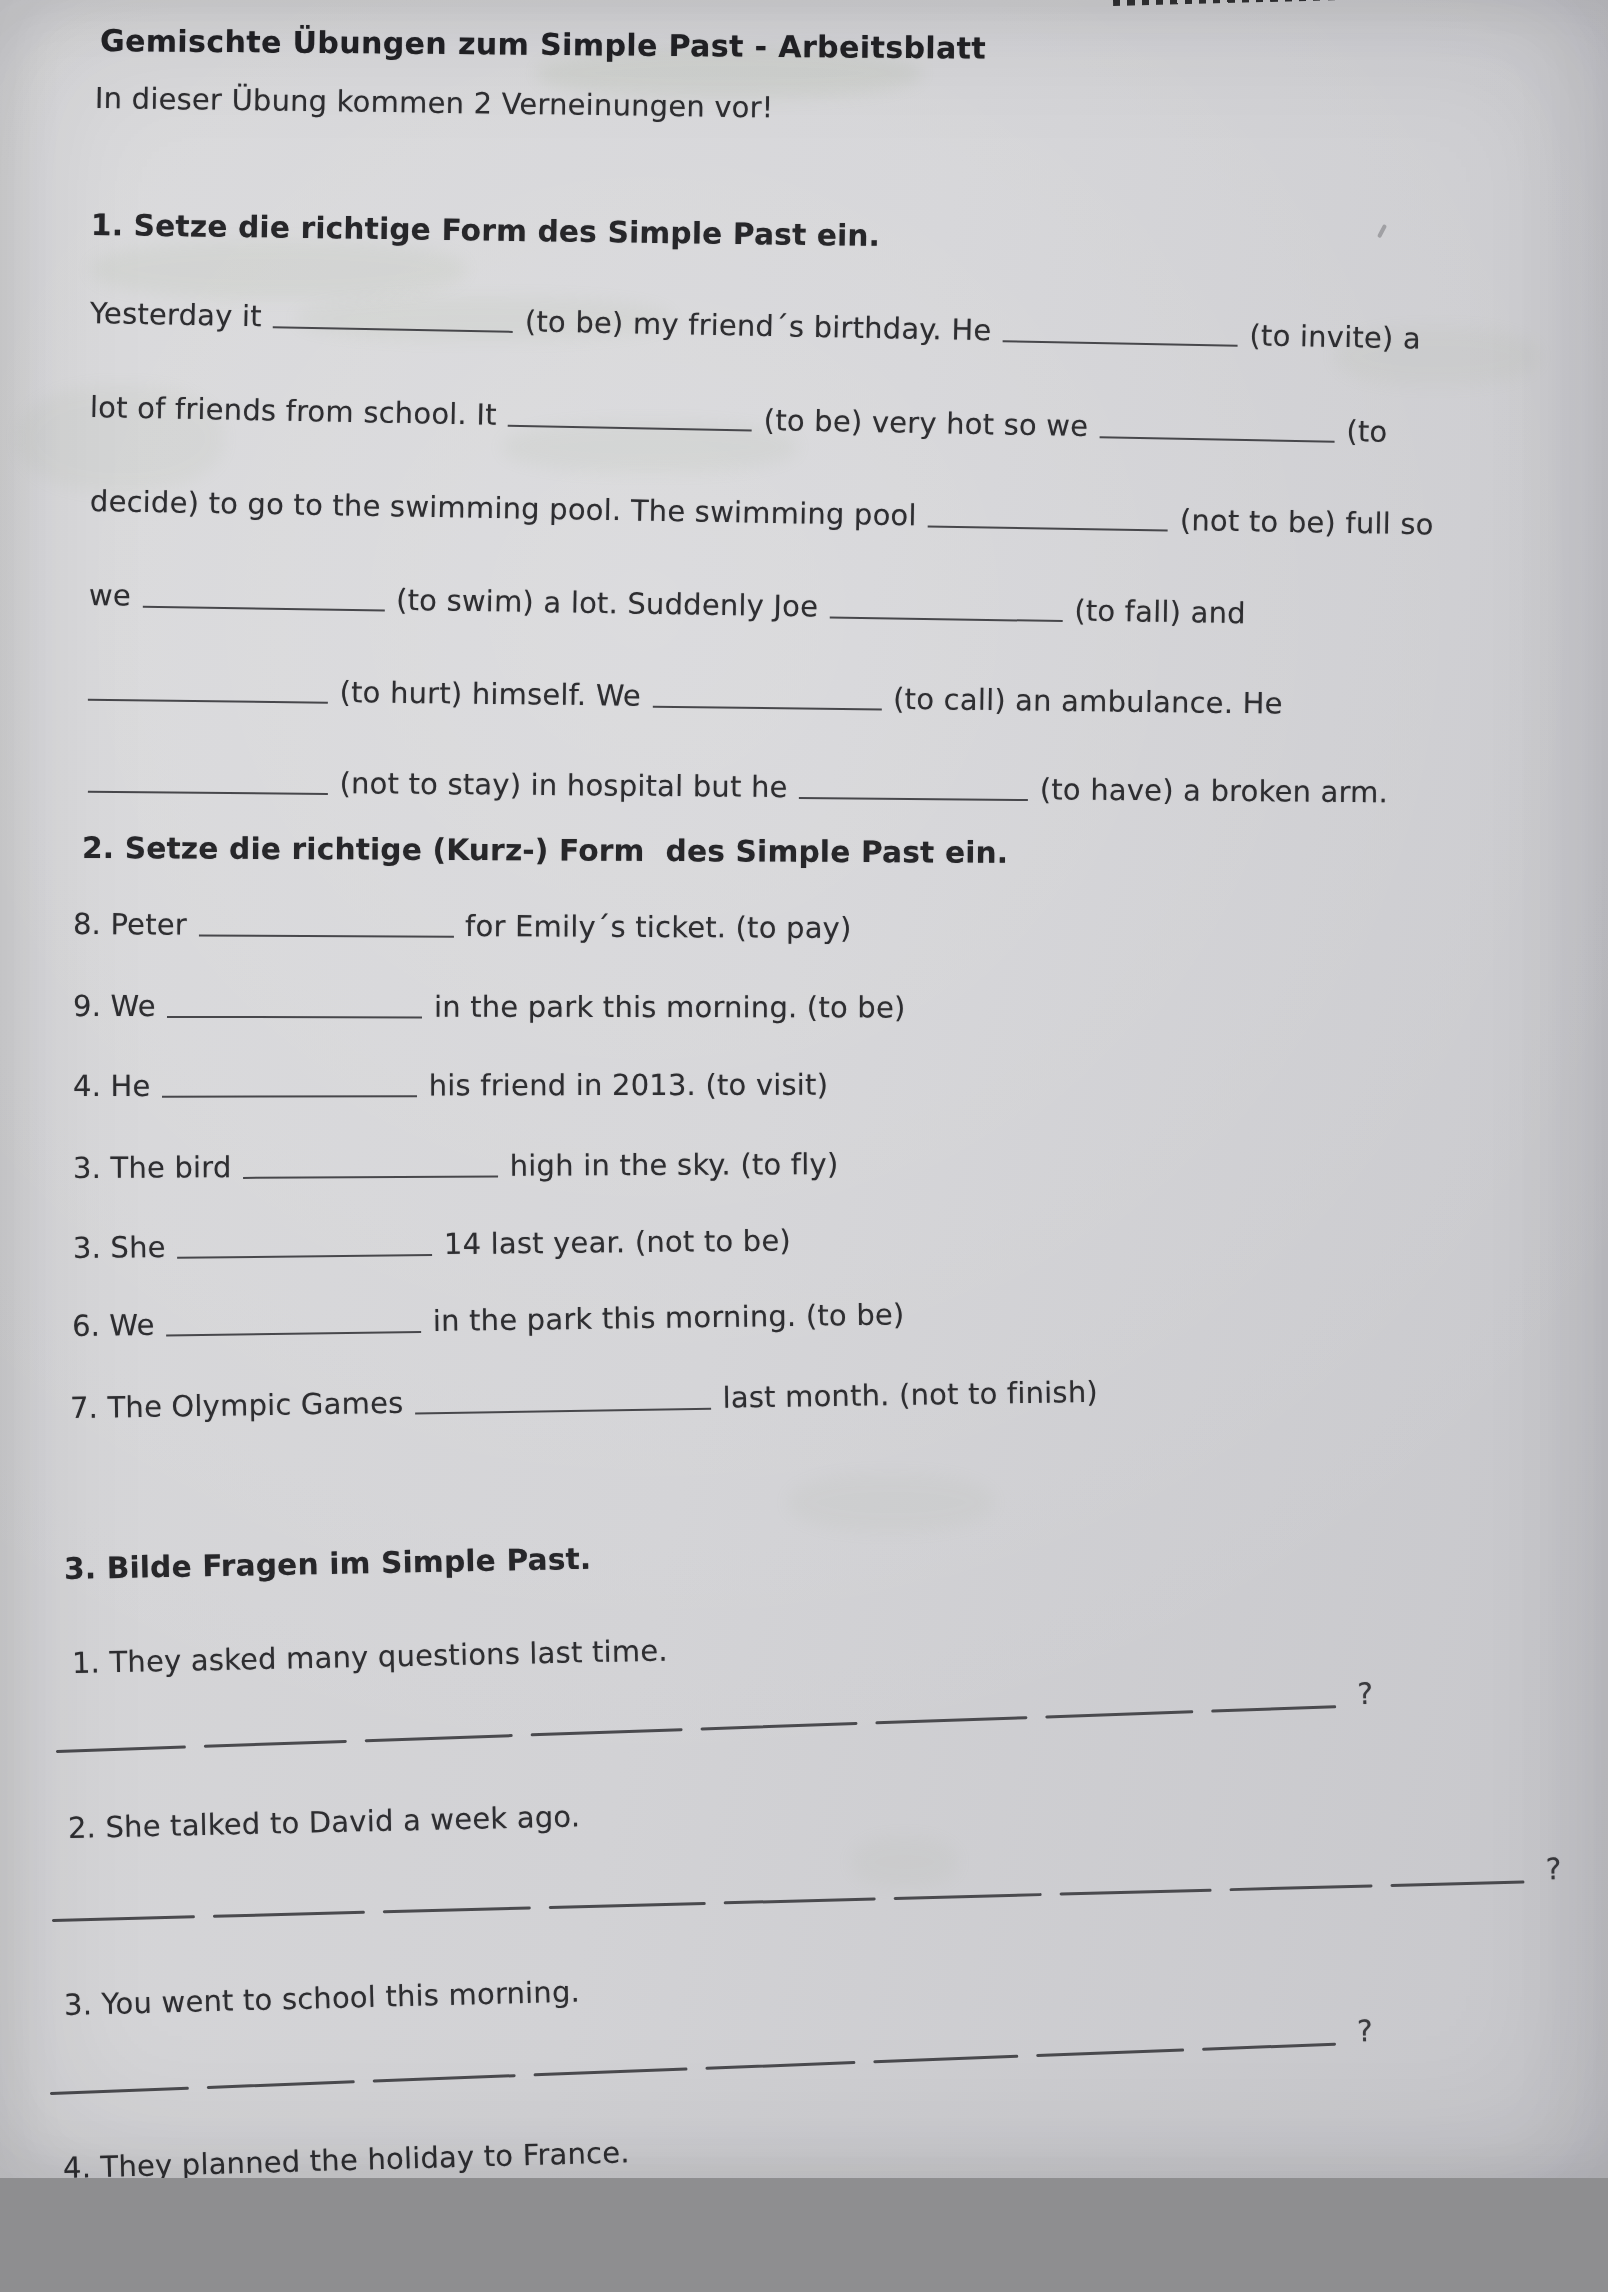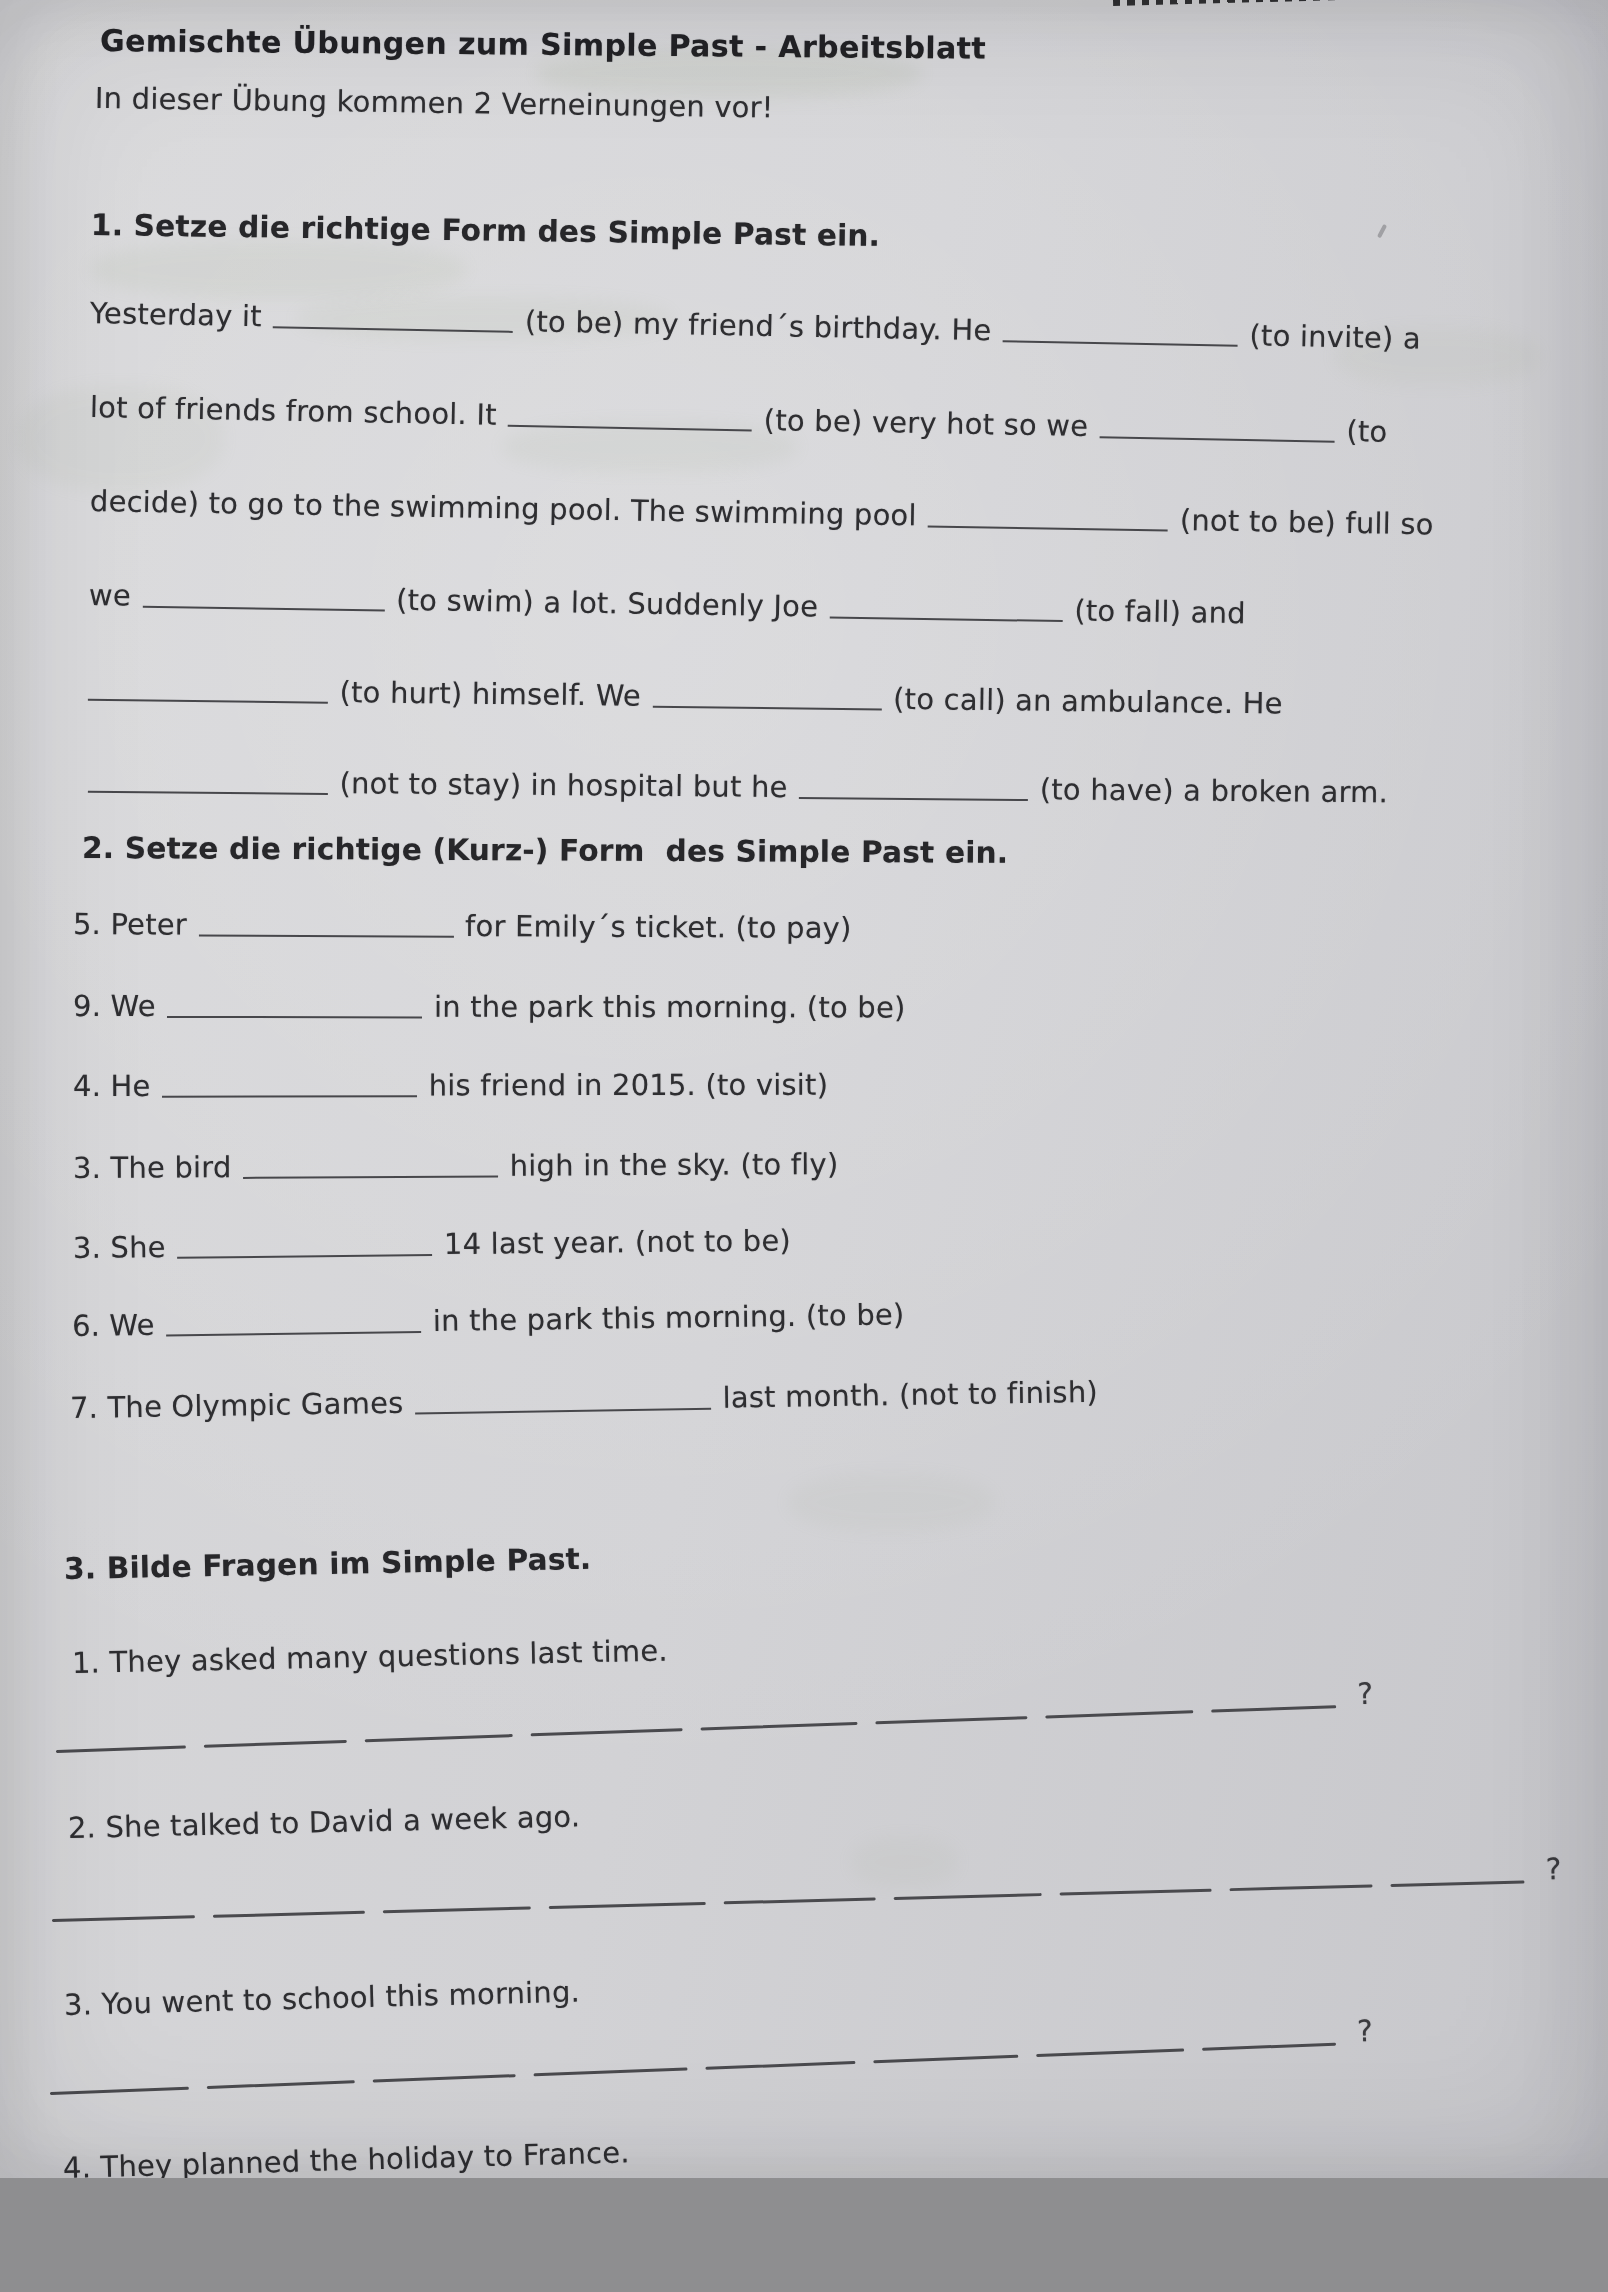--- a/index.html
+++ b/index.html
@@ -83,23 +83,23 @@
 
   <div class="block heading" style="left:91px;top:208px;transform:rotate(.8deg);">1. Setze die richtige Form des Simple Past ein.</div>
   <div class="block line" style="left:90px;top:296px;transform:rotate(1.1deg);"><span class="tok-text">Yesterday it</span><span class="tok-blank" style="width: 240px;"></span><span class="tok-text">(to be) my friend´s birthday. He</span><span class="tok-blank" style="width: 235px;"></span><span class="tok-text">(to invite) a</span></div>
   <div class="block line" style="left:90px;top:390px;transform:rotate(1.1deg);"><span class="tok-text">lot of friends from school. It</span><span class="tok-blank" style="width: 244px;"></span><span class="tok-text">(to be) very hot so we</span><span class="tok-blank" style="width: 235px;"></span><span class="tok-text">(to</span></div>
   <div class="block line" style="left:90px;top:484px;transform:rotate(1deg);"><span class="tok-text">decide) to go to the swimming pool. The swimming pool</span><span class="tok-blank" style="width: 240px;"></span><span class="tok-text">(not to be) full so</span></div>
   <div class="block line" style="left:89px;top:578px;transform:rotate(.9deg);"><span class="tok-text">we</span><span class="tok-blank" style="width: 242px;"></span><span class="tok-text">(to swim) a lot. Suddenly Joe</span><span class="tok-blank" style="width: 233px;"></span><span class="tok-text">(to fall) and</span></div>
   <div class="block line" style="left:88px;top:672px;transform:rotate(.7deg);"><span class="tok-blank" style="width: 240px;"></span><span class="tok-text">(to hurt) himself. We</span><span class="tok-blank" style="width: 229px;"></span><span class="tok-text">(to call) an ambulance. He</span></div>
   <div class="block line" style="left:88px;top:764px;transform:rotate(.5deg);"><span class="tok-blank" style="width: 240px;"></span><span class="tok-text">(not to stay) in hospital but he</span><span class="tok-blank" style="width: 229px;"></span><span class="tok-text">(to have) a broken arm.</span></div>
 
   <div class="block heading" style="left:82px;top:831px;transform:rotate(.3deg);">2. Setze die richtige (Kurz-) Form  des Simple Past ein.</div>
-  <div class="block line" style="left:73px;top:907px;transform:rotate(.3deg);"><span class="tok-text">5. Peter</span><span class="tok-blank" style="width: 255px;"></span><span class="tok-text">for Emily´s ticket. (to pay)</span></div>
+  <div class="block line" style="left:73px;top:907px;transform:rotate(.3deg);"><span class="tok-text">8. Peter</span><span class="tok-blank" style="width: 255px;"></span><span class="tok-text">for Emily´s ticket. (to pay)</span></div>
   <div class="block line" style="left:73px;top:989px;transform:rotate(.1deg);"><span class="tok-text">9. We</span><span class="tok-blank" style="width: 255px;"></span><span class="tok-text">in the park this morning. (to be)</span></div>
-  <div class="block line" style="left:73px;top:1069px;transform:rotate(-.1deg);"><span class="tok-text">4. He</span><span class="tok-blank" style="width: 255px;"></span><span class="tok-text">his friend in 2015. (to visit)</span></div>
+  <div class="block line" style="left:73px;top:1069px;transform:rotate(-.1deg);"><span class="tok-text">4. He</span><span class="tok-blank" style="width: 255px;"></span><span class="tok-text">his friend in 2013. (to visit)</span></div>
   <div class="block line" style="left:73px;top:1151px;transform:rotate(-.3deg);"><span class="tok-text">3. The bird</span><span class="tok-blank" style="width: 255px;"></span><span class="tok-text">high in the sky. (to fly)</span></div>
   <div class="block line" style="left:73px;top:1231px;transform:rotate(-.6deg);"><span class="tok-text">3. She</span><span class="tok-blank" style="width: 255px;"></span><span class="tok-text">14 last year. (not to be)</span></div>
   <div class="block line" style="left:72px;top:1309px;transform:rotate(-.8deg);"><span class="tok-text">6. We</span><span class="tok-blank" style="width: 255px;"></span><span class="tok-text">in the park this morning. (to be)</span></div>
   <div class="block line" style="left:70px;top:1391px;transform:rotate(-.9deg);"><span class="tok-text">7. The Olympic Games</span><span class="tok-blank" style="width: 296px;"></span><span class="tok-text">last month. (not to finish)</span></div>
 
   <div class="block heading" style="left:64px;top:1552px;transform:rotate(-1.1deg);">3. Bilde Fragen im Simple Past.</div>
 
   <div class="block" style="left:72px;top:1646px;transform:rotate(-1.2deg);">1. They asked many questions last time.</div>
   <div class="answer" style="left:56px;top:1712px;transform:rotate(-2deg);">
       <span class="seg" style="width: 130px;"></span>

